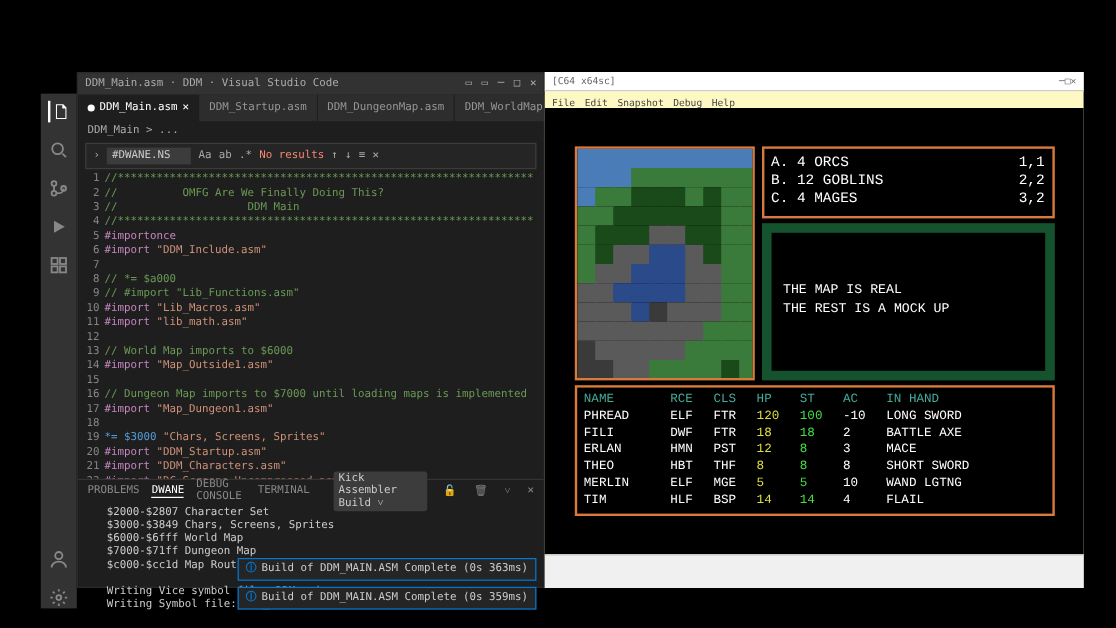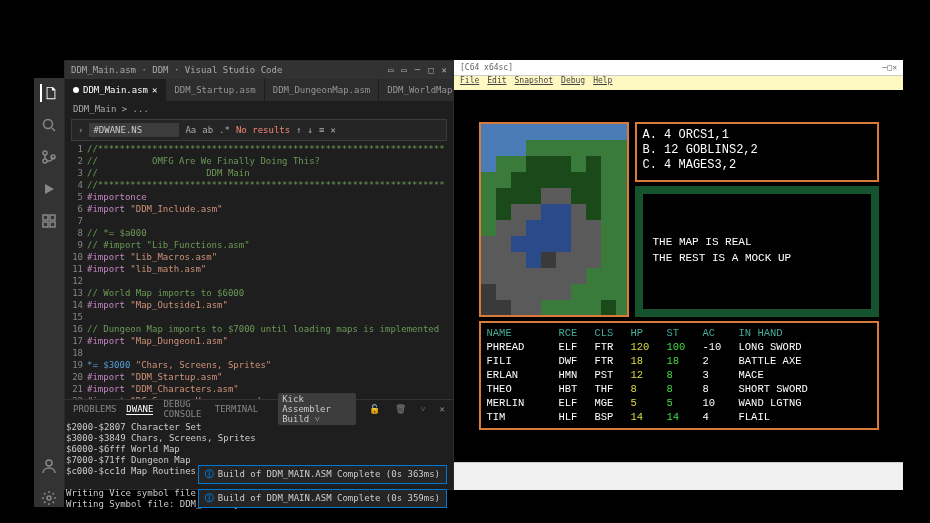--- a/index.html
+++ b/index.html
@@ -11,48 +11,48 @@
 .activityicon { width:18px; height:18px; color:#888; display:flex; align-items:center; justify-content:center; }
 .activityicon.active { color:#fff; border-left:2px solid #fff; padding-left:2px; }
 .activitybar .spacer { flex:1; }
 .tabs { height:22px; background:#252526; display:flex; align-items:center; }
 .tab { height:22px; padding:0 8px; font-size:9px; color:#969696; display:flex; align-items:center; gap:4px; background:#2d2d2d; border-right:1px solid #1e1e1e; }
 .tab.active { background:#1e1e1e; color:#fff; }
 .tab .dot { width:6px; height:6px; border-radius:50%; background:#fff; }
 .tab .x { font-size:9px; }
 .breadcrumb { height:16px; padding:0 8px; font-size:9px; color:#aaa; display:flex; align-items:center; }
 .findbar { height:22px; background:#252526; margin:2px 6px; display:flex; align-items:center; padding:0 6px; gap:6px; font-size:9px; color:#aaa; border:1px solid #3c3c3c; }
-.findbar input { background:#3c3c3c; border:none; color:#ccc; font-size:9px; padding:2px 4px; width:90px; font-family:inherit; }
+.findbar input { background:#3c3c3c; border:none; color:#ccc; font-size:9px; padding:2px 4px; width:70px; font-family:inherit; }
 .findbar .noresults { color:#f48771; }
 .editor { flex:1; overflow:hidden; display:flex; }
 .gutter { width:22px; text-align:right; padding-right:4px; color:#858585; font-size:9px; line-height:12px; }
 .code { flex:1; font-size:9px; line-height:12px; }
 .code .line { white-space:pre; }
 .c-cmt { color:#6a9955; }
 .c-dir { color:#c586c0; }
 .c-str { color:#ce9178; }
 .c-star { color:#569cd6; }
 .panel { height:90px; border-top:1px solid #333; display:flex; flex-direction:column; }
 .paneltabs { height:18px; display:flex; gap:10px; padding:0 8px; font-size:9px; color:#888; align-items:center; }
 .paneltabs .active { color:#fff; border-bottom:1px solid #fff; }
 .paneltabs .filler{flex:1}
 .paneltabs .dropdown{background:#3c3c3c;padding:1px 4px;border-radius:2px;color:#ccc}
-.panelbody { flex:1; padding:4px 1px; font-size:9px; color:#ccc; line-height:11px; position:relative; }
+.panelbody { flex:1; padding:4px 24px; font-size:9px; color:#ccc; line-height:11px; position:relative; }
 .toast { position:absolute; right:6px; background:#252526; padding:3px 6px; font-size:9px; color:#ccc; display:flex; align-items:center; gap:4px; border:1px solid #0078d4; }
 .toast .i { color:#0078d4; font-weight:bold; }
 .emu { width:479px; background:#fef9c3; display:flex; flex-direction:column; }
 .emutitle { height:16px; background:#fff; border-bottom:1px solid #ccc; display:flex; align-items:center; padding:0 6px; font-size:8px; color:#666; }
-.emumenu { height:14px; padding:0 6px; font-size:8px; color:#444; display:flex; gap:8px; align-items:flex-start;text-decoration:underline; }
+.emumenu { height:14px; padding:0 6px; font-size:8px; color:#444; display:flex; gap:8px; align-items:flex-end; }
 .emubody { flex:1; background:#000; display:flex; align-items:center; justify-content:center; }
 .gamescreen { width:420px; height:320px; background:#000; font-family:'Courier New',monospace; position:relative; }
 .map { position:absolute; left:10px; top:6px; width:150px; height:195px; border:2px solid #d97a3a; box-sizing:border-box; overflow:hidden; }
 .tile { position:absolute; width:16px; height:16px; }
 .sky{background:#4a7db8;} .grass{background:#3a7a3a;} .tree{background:#1a4a1a;} .mtn{background:#5a5a5a;} .water{background:#2a4a8a;} .rock{background:#3a3a3a;}
 .enemies { position:absolute; left:166px; top:6px; right:10px; height:60px; border:2px solid #d97a3a; color:#fff; font-family:'Courier New',monospace; font-size:12px; padding:4px 6px; line-height:15px; }
-.enemies .row { display:flex; justify-content:flex-start; }
+.enemies .row { display:flex; justify-content:space-between; }
 .msg { position:absolute; left:166px; top:70px; right:10px; height:131px; border:8px solid #14532d; color:#fff; font-size:11px; padding:40px 10px 4px; line-height:16px; }
 .party { position:absolute; left:10px; top:205px; right:10px; bottom:6px; border:2px solid #d97a3a; color:#fff; font-size:10.5px; padding:3px 6px; line-height:14px; }
 .party table { width:100%; border-collapse:collapse; font-family:Liberation Mono, monospace; font-size:inherit; }
 .party th { color:#4a9; text-align:left; font-weight:normal; }
 .party td.y { color:#dd4; }
 .party td.g { color:#4d4; }
 .emustatus { height:28px; background:#f0f0f0; border-top:1px solid #ccc; }
 svg{width:16px;height:16px}
 </style>
 </head>

